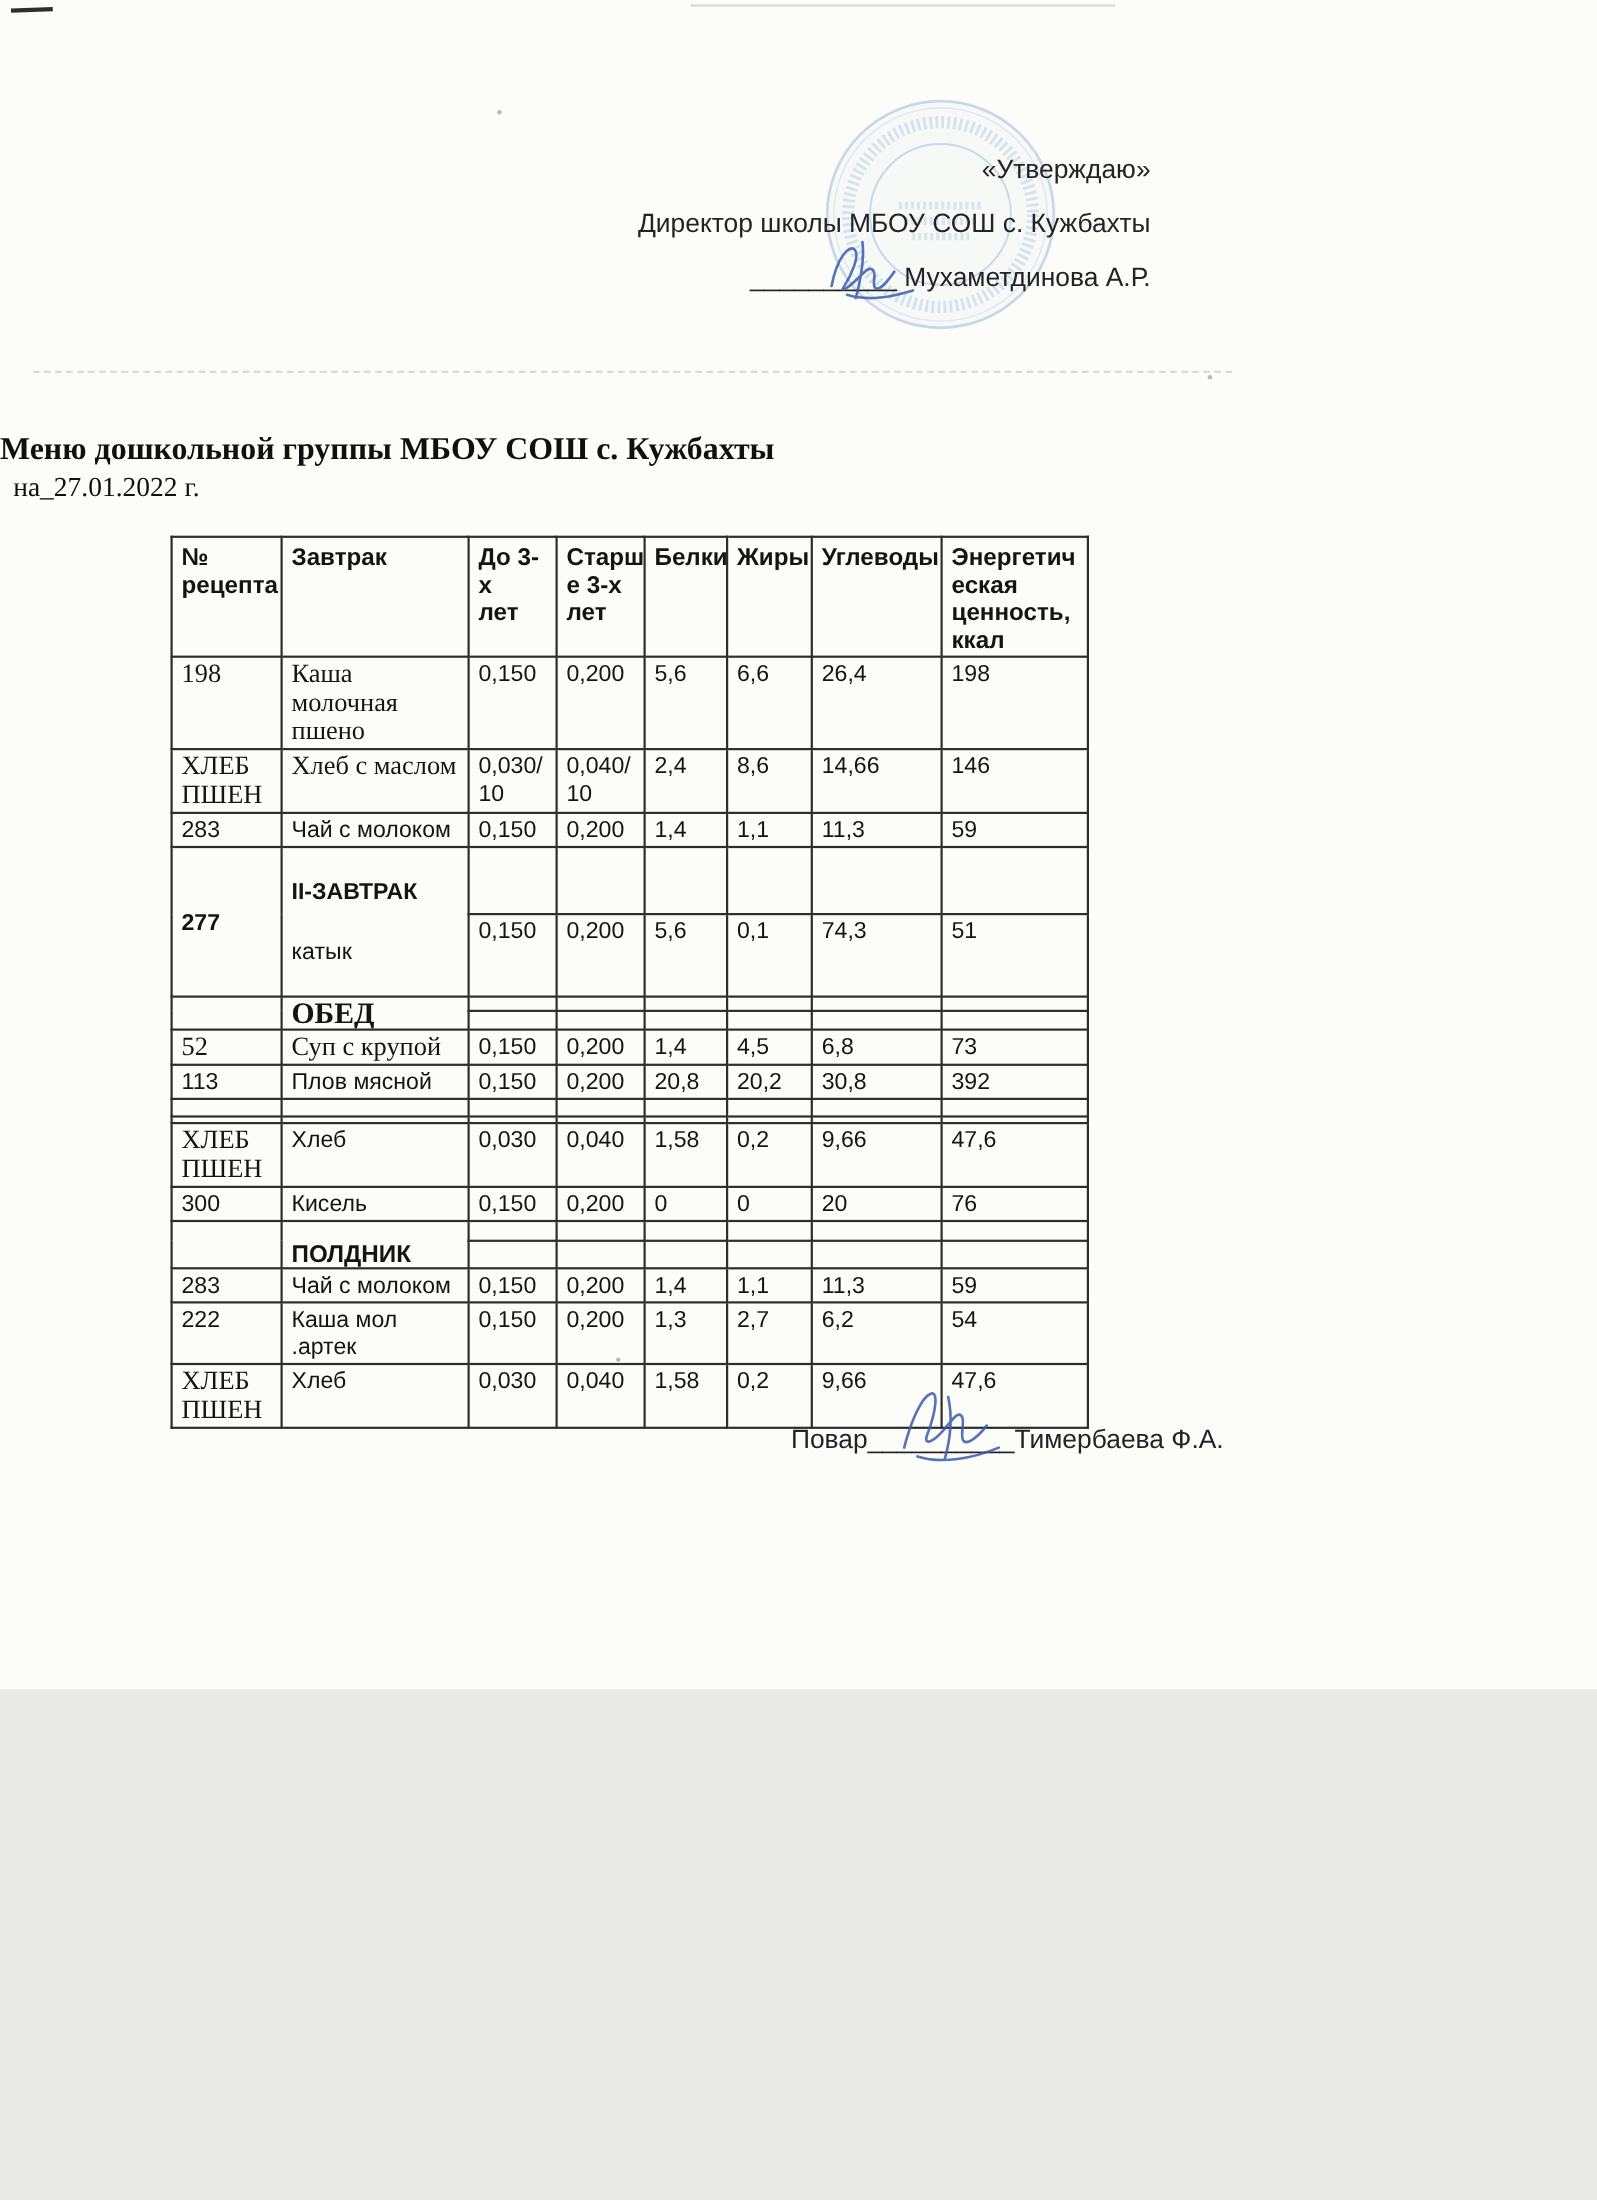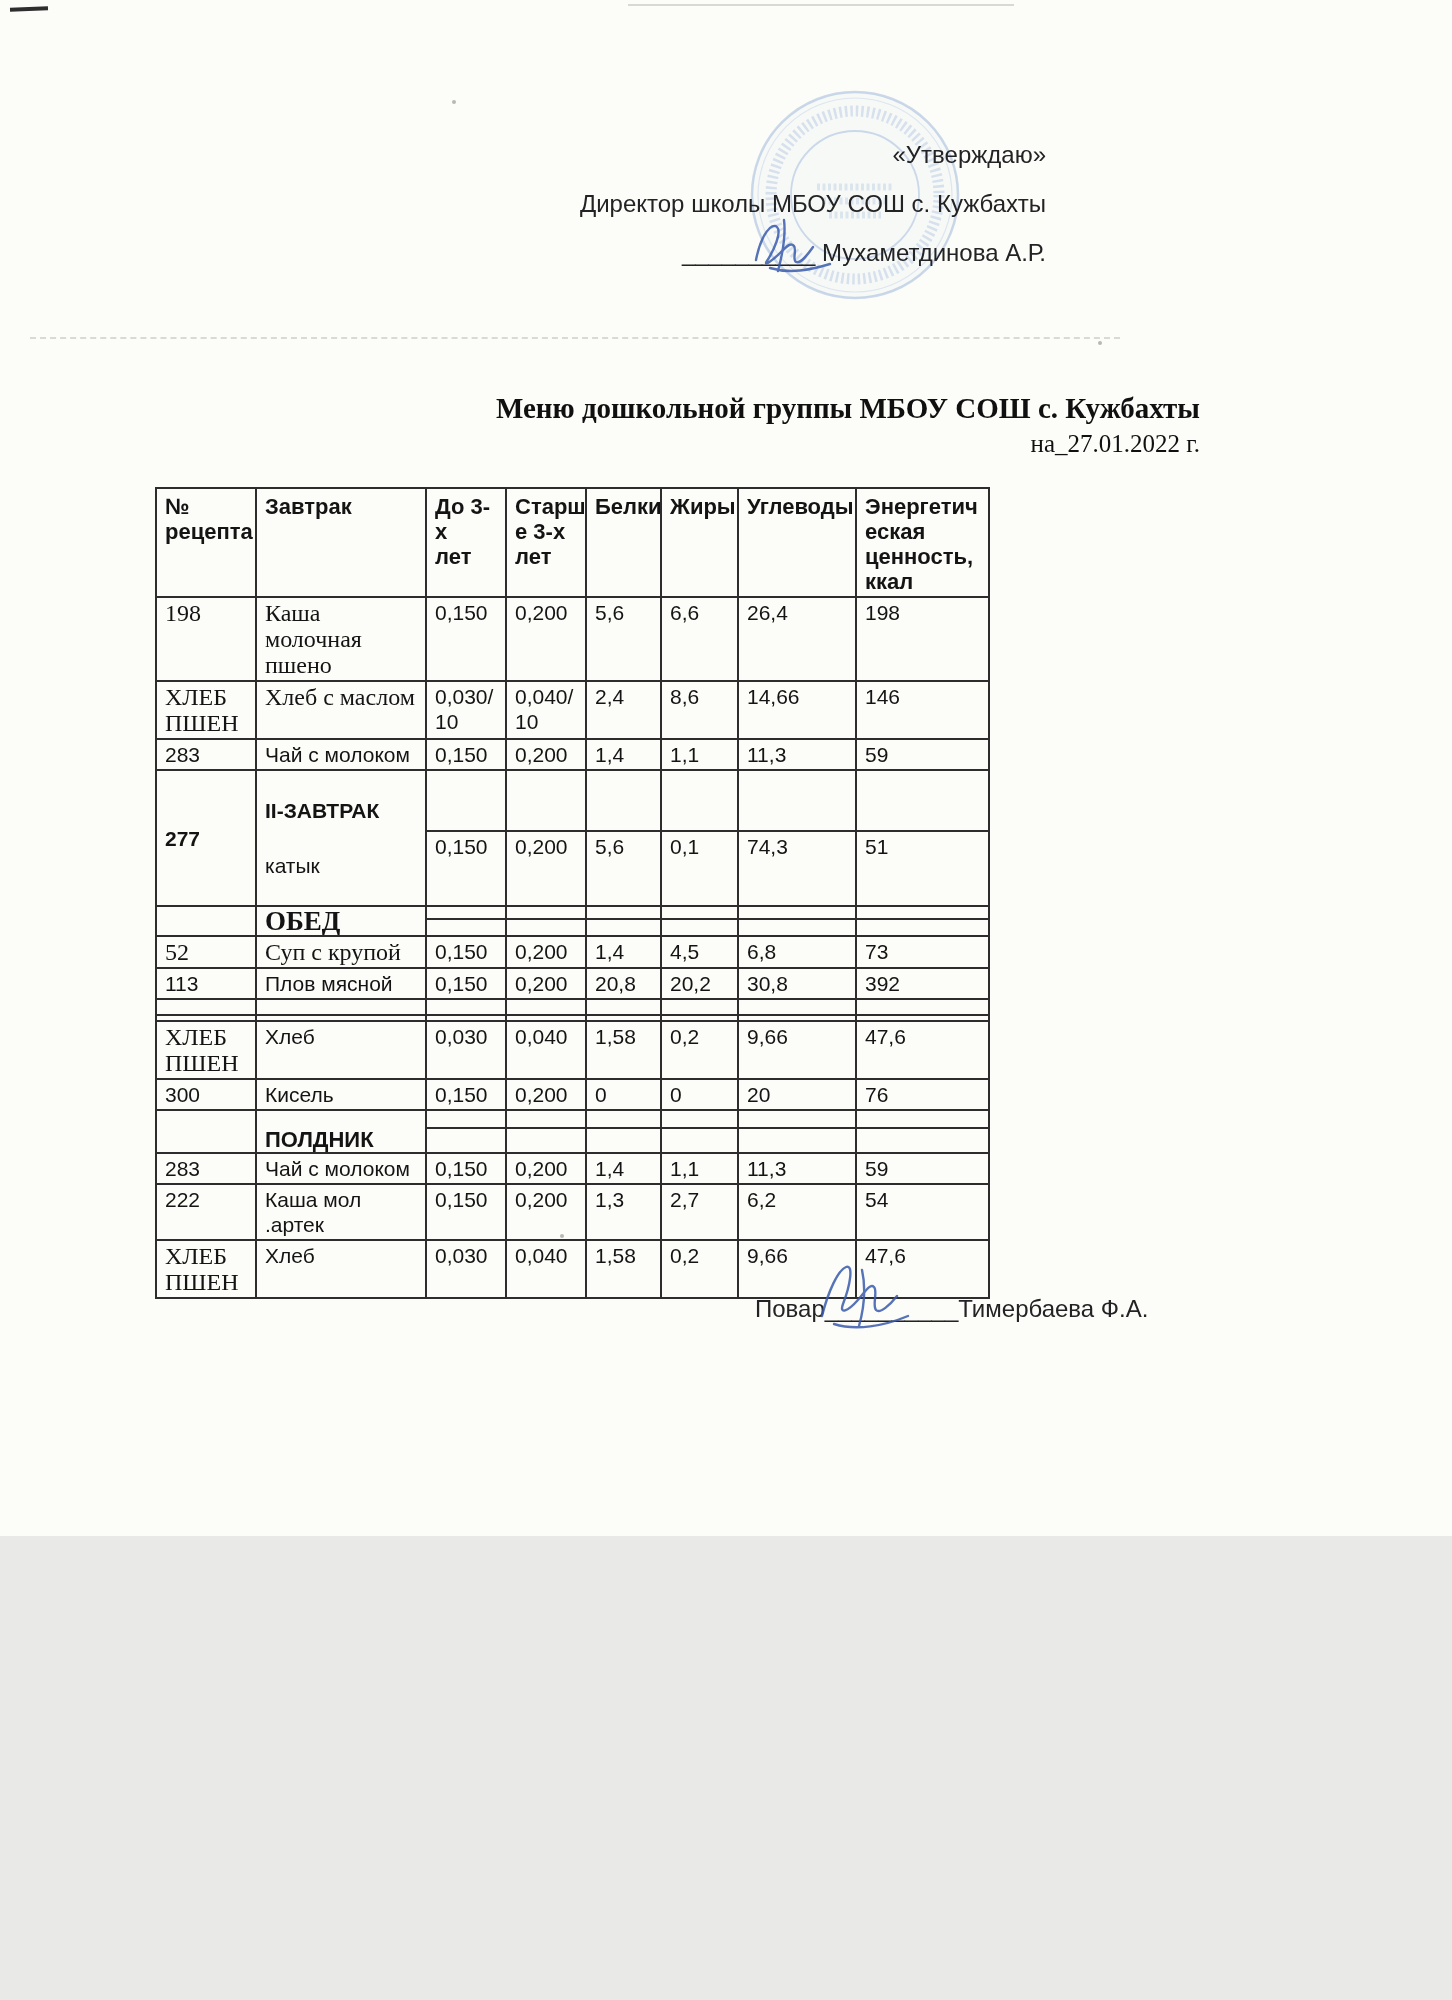--- a/index.html
+++ b/index.html
@@ -25,21 +25,21 @@
     text-align:right; font-size:24px; line-height:49px; color:#232325;
     white-space:nowrap;
   }
 
   
   .stamp { position:absolute; left:745px; top:85px; }
 
   .sig { position:absolute; }
 
   
-  .title-block { position:absolute; top:392px; left:0; width:1200px; text-align:right; color:#101010; }
+  .title-block { position:absolute; top:392px; left:0; width:1200px; text-align:left; color:#101010; }
   .title-line1 { font-family:"Liberation Serif", serif; font-weight:bold; font-size:29px; }
   .title-line2 { font-family:"Liberation Serif", serif; font-size:25px; margin-top:5px;padding-left:12px; }
 
   
   .menu-table {
     position:absolute; left:155px; top:487px;
     border-collapse:collapse; table-layout:fixed; width:833px;
     color:#141414;
   }
   .menu-table th, .menu-table td {
@@ -56,21 +56,21 @@
   .menu-table td { font-size:21px; line-height:25px; }
   td.srf { font-family:"Liberation Serif", serif; font-size:24px; line-height:26px; }
   td.b   { font-weight:bold; }
   td.mid { vertical-align:middle; }
   td.obed { font-family:"Liberation Serif", serif; font-weight:bold; font-size:27px; vertical-align:middle; padding-top:0; padding-bottom:0; }
   td.poldnik { font-weight:bold; font-size:22px; vertical-align:middle; padding-top:16px; padding-bottom:0; }
   .meal2-item { margin-top:5px; }
 
   
   .footer-line {
-    position:absolute; left:755px; top:1295px;
+    position:absolute; left:719px; top:1295px;
     font-size:24px; color:#232325; white-space:nowrap;
   }
 </style>
 </head>
 <body>
 
 <div class="page">
 
   <div class="art-topleft"></div>
   <div class="art-topline"></div>

